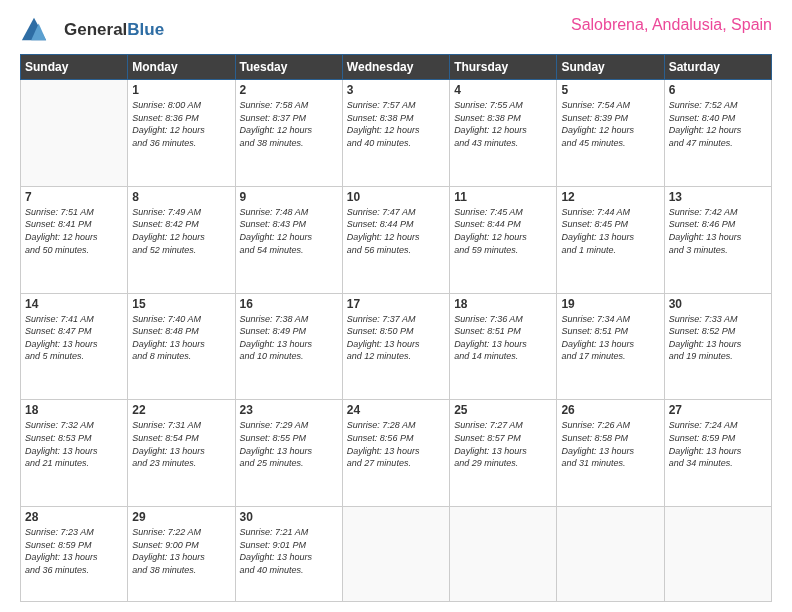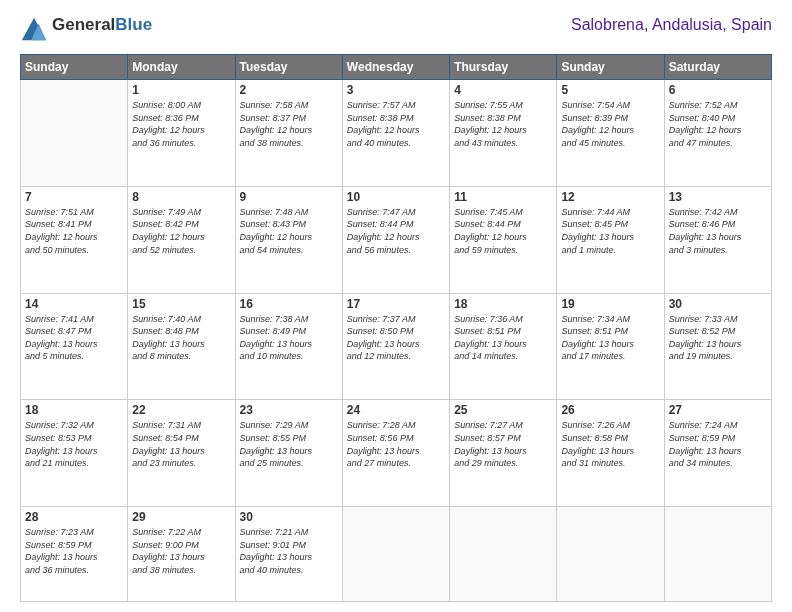--- a/index.html
+++ b/index.html
@@ -18,50 +18,50 @@
       flex-direction: column;
     }
     .header {
       display: flex;
       justify-content: space-between;
       align-items: flex-start;
       margin-bottom: 10px;
     }
     .logo {
       display: flex;
-      align-items: flex-start;
-      gap: 4px;
+      align-items: center;
+      gap: 16px;
     }
     .logo-icon {
       width: 28px;
       height: 28px;
     }
     .title-block {
       text-align: right;
     }
     .title-block h1 {
       font-size: 32px;
       font-weight: bold;
       color: #333;
       line-height: 1.1;
     }
     .title-block h2 {
       font-size: 16px;
-      color: #4c1d95;
+      color: #ec4899;
       font-weight: normal;
     }
     .calendar {
       flex: 1;
       border: 1px solid #ccc;
       border-collapse: collapse;
       width: 100%;
       table-layout: fixed;
     }
     .calendar th {
-      background: #737373;
+      background: #404040;
       color: #fff;
       font-size: 12px;
       font-weight: bold;
       padding: 5px 4px;
       border: 1px solid #2a5f90;
       text-align: left;
     }
     .calendar td {
       vertical-align: top;
       border: 1px solid #ccc;

